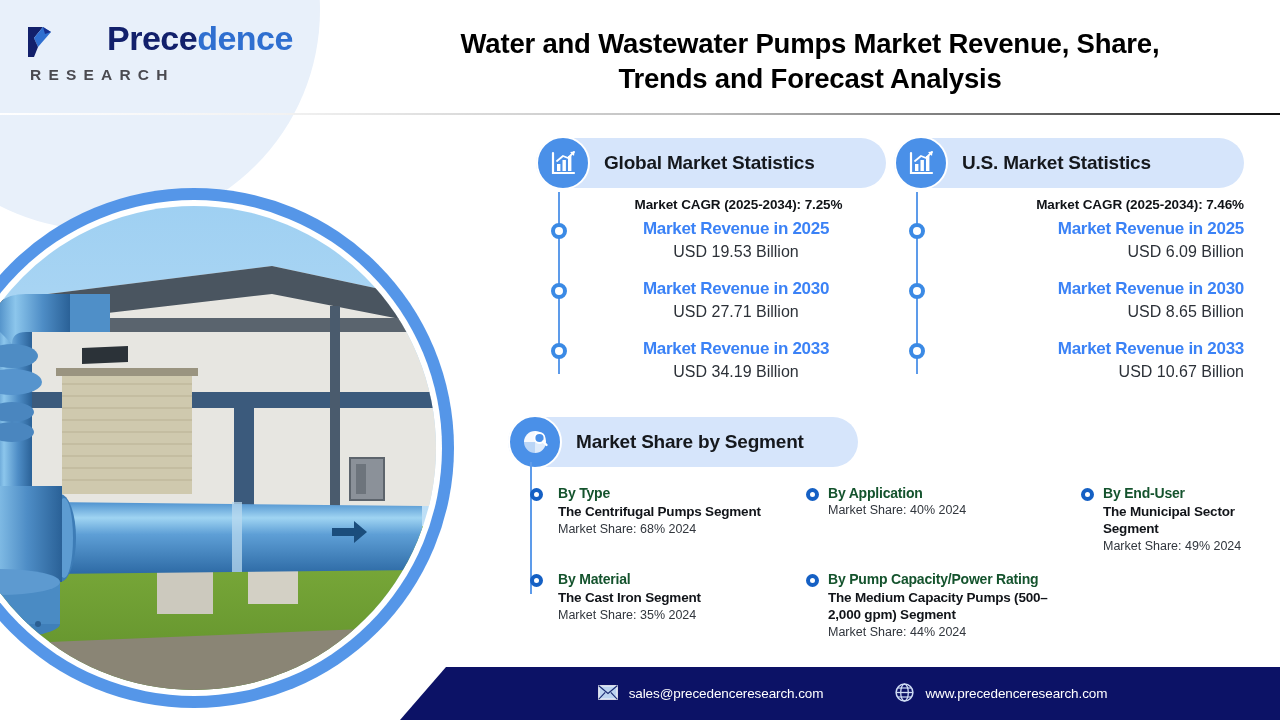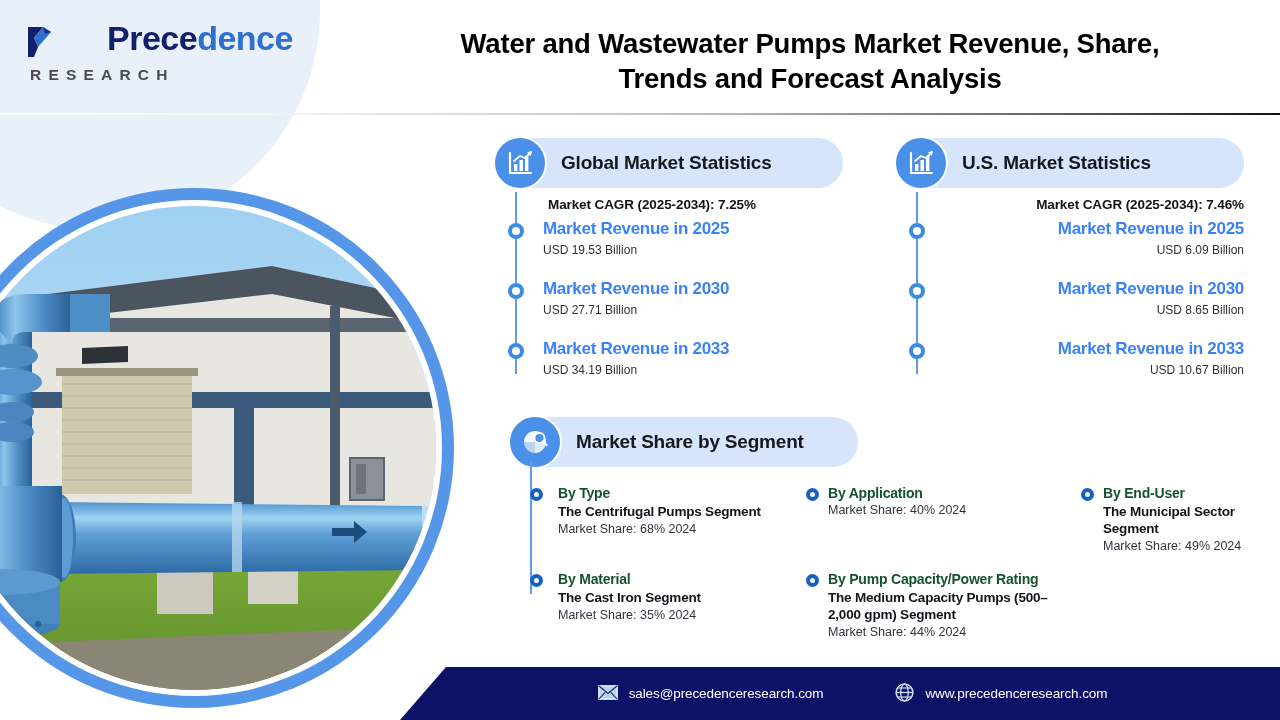--- a/index.html
+++ b/index.html
@@ -92,21 +92,21 @@
     left: -48px; top: 206px;
     width: 484px; height: 484px;
     border-radius: 50%;
     overflow: hidden;
     z-index: 5;
   }
   .photo svg { display: block; }
 
   
   .panel { position: absolute; z-index: 6; }
-  .panel-global { left: 493px; top: 138px; width: 350px; }
+  .panel-global { left: 536px; top: 138px; width: 350px; text-align: center; }
   .panel-us     { left: 894px; top: 138px; width: 350px; text-align: right; }
 
   .panel-header {
     position: relative;
     height: 50px;
     background: #d6e5fb;
     border-radius: 25px;
     display: flex;
     align-items: center;
   }
@@ -154,21 +154,21 @@
   }
   .tl-title {
     font-size: 17px;
     font-weight: 700;
     color: #3b82f6;
     letter-spacing: -0.3px;
     line-height: 1.1;
   }
   .tl-value {
     margin-top: 4px;
-    font-size: 12px;
+    font-size: 16px;
     font-weight: 400;
     color: #2c3138;
   }
 
   
   .panel-segment { left: 508px; top: 417px; width: 350px; }
   .segments {
     position: absolute;
     left: 508px; top: 485px;
     width: 760px;

